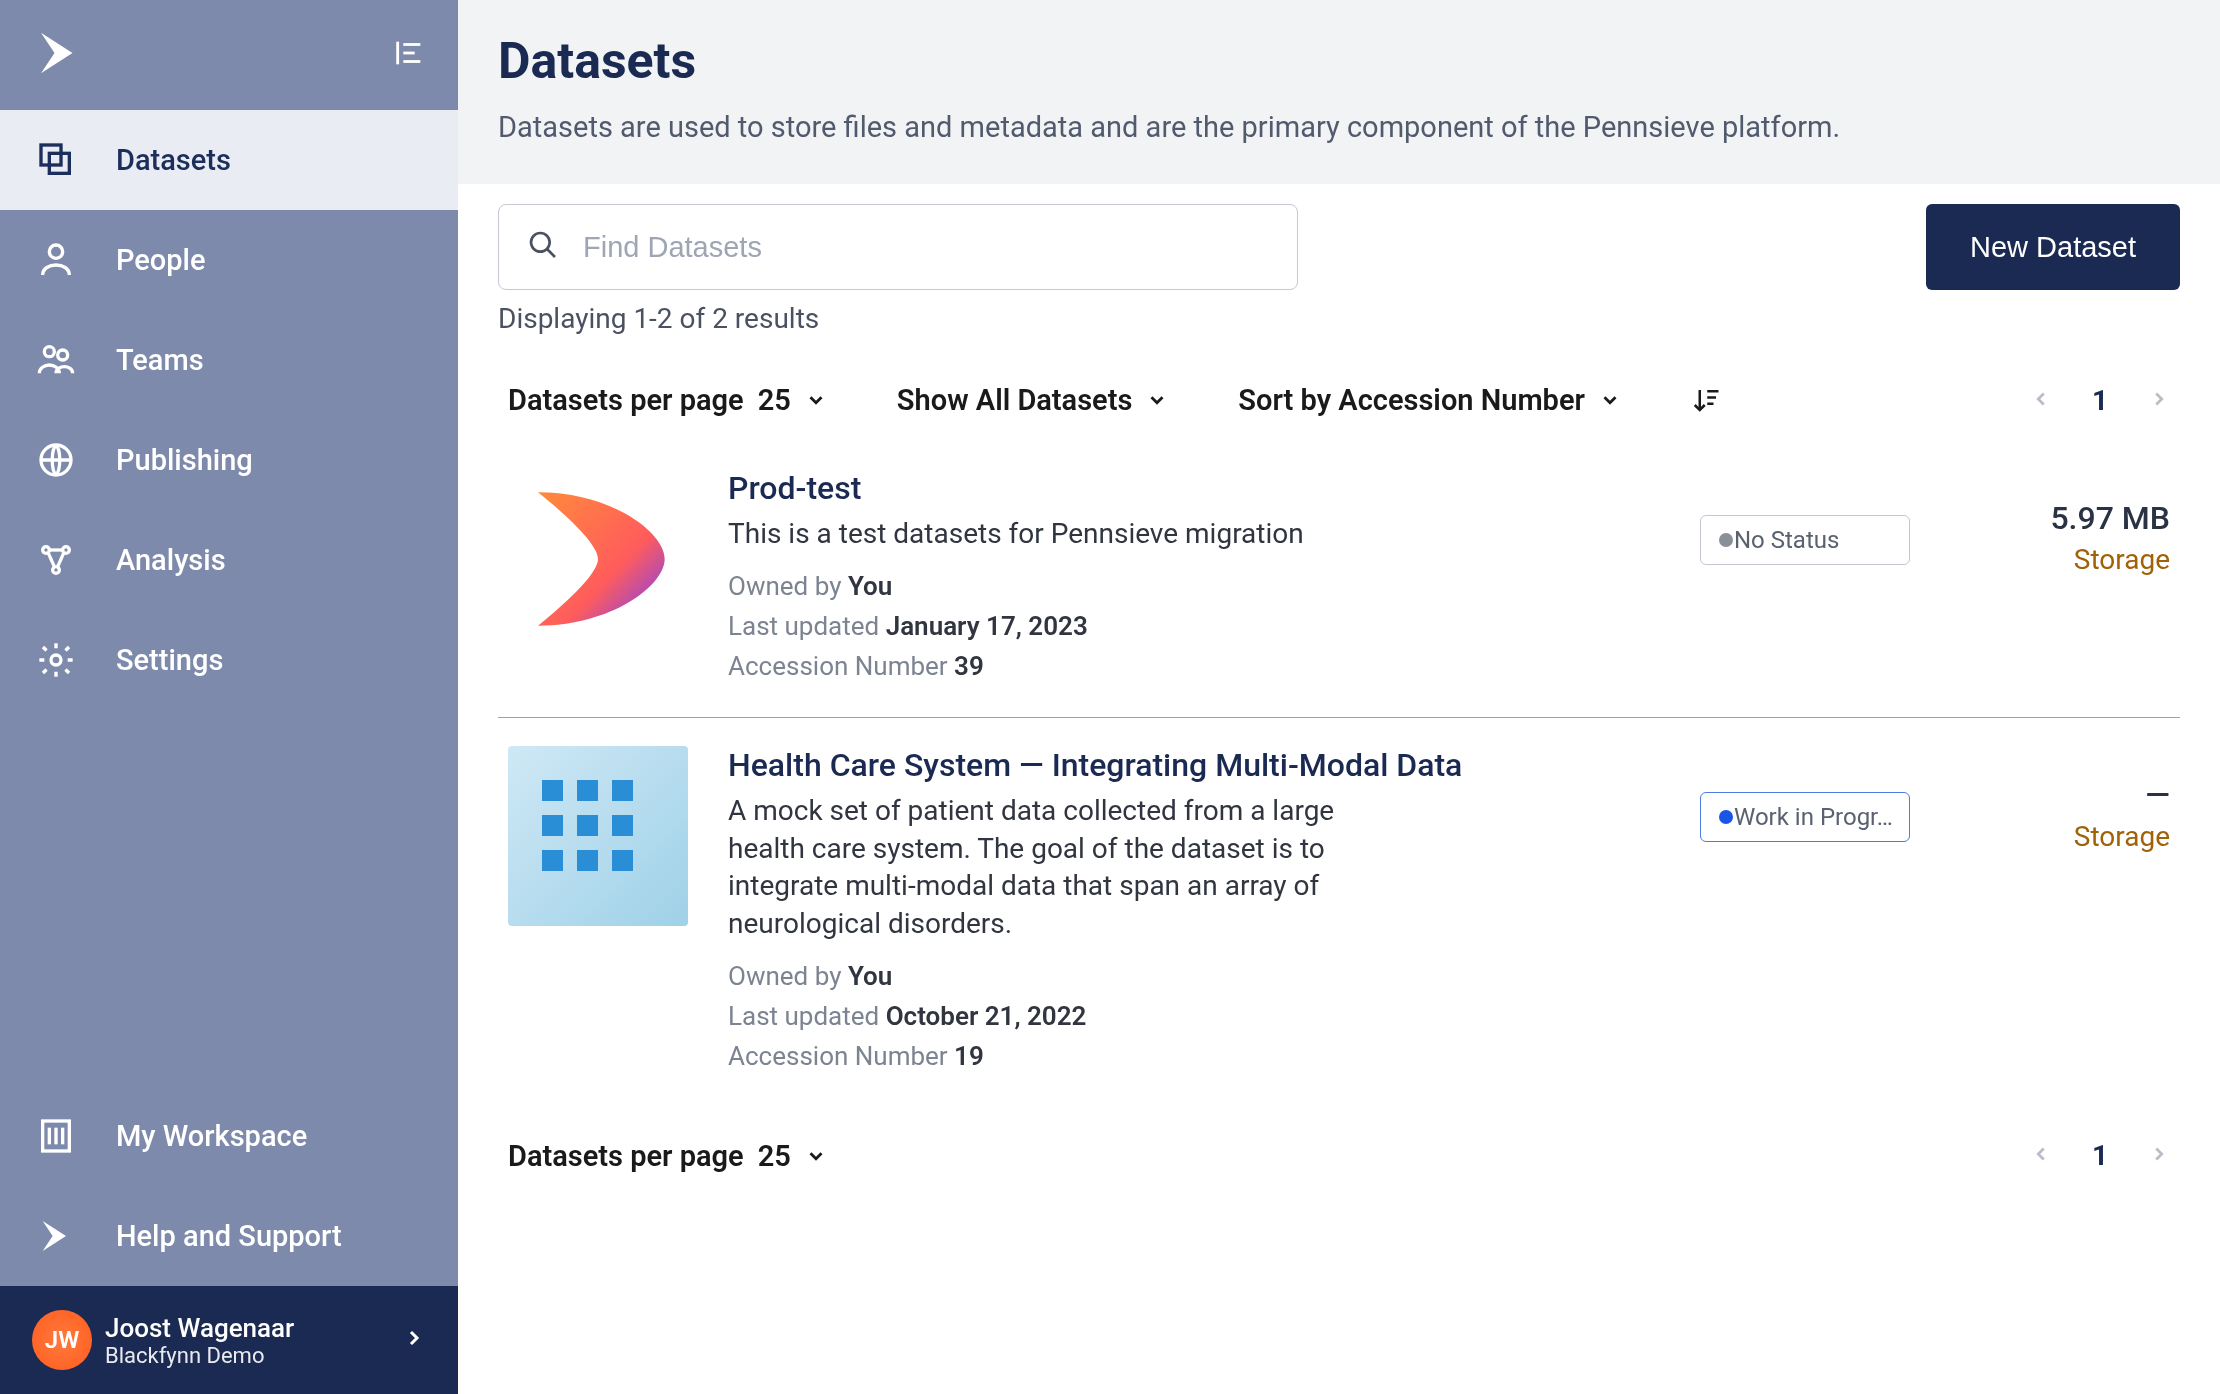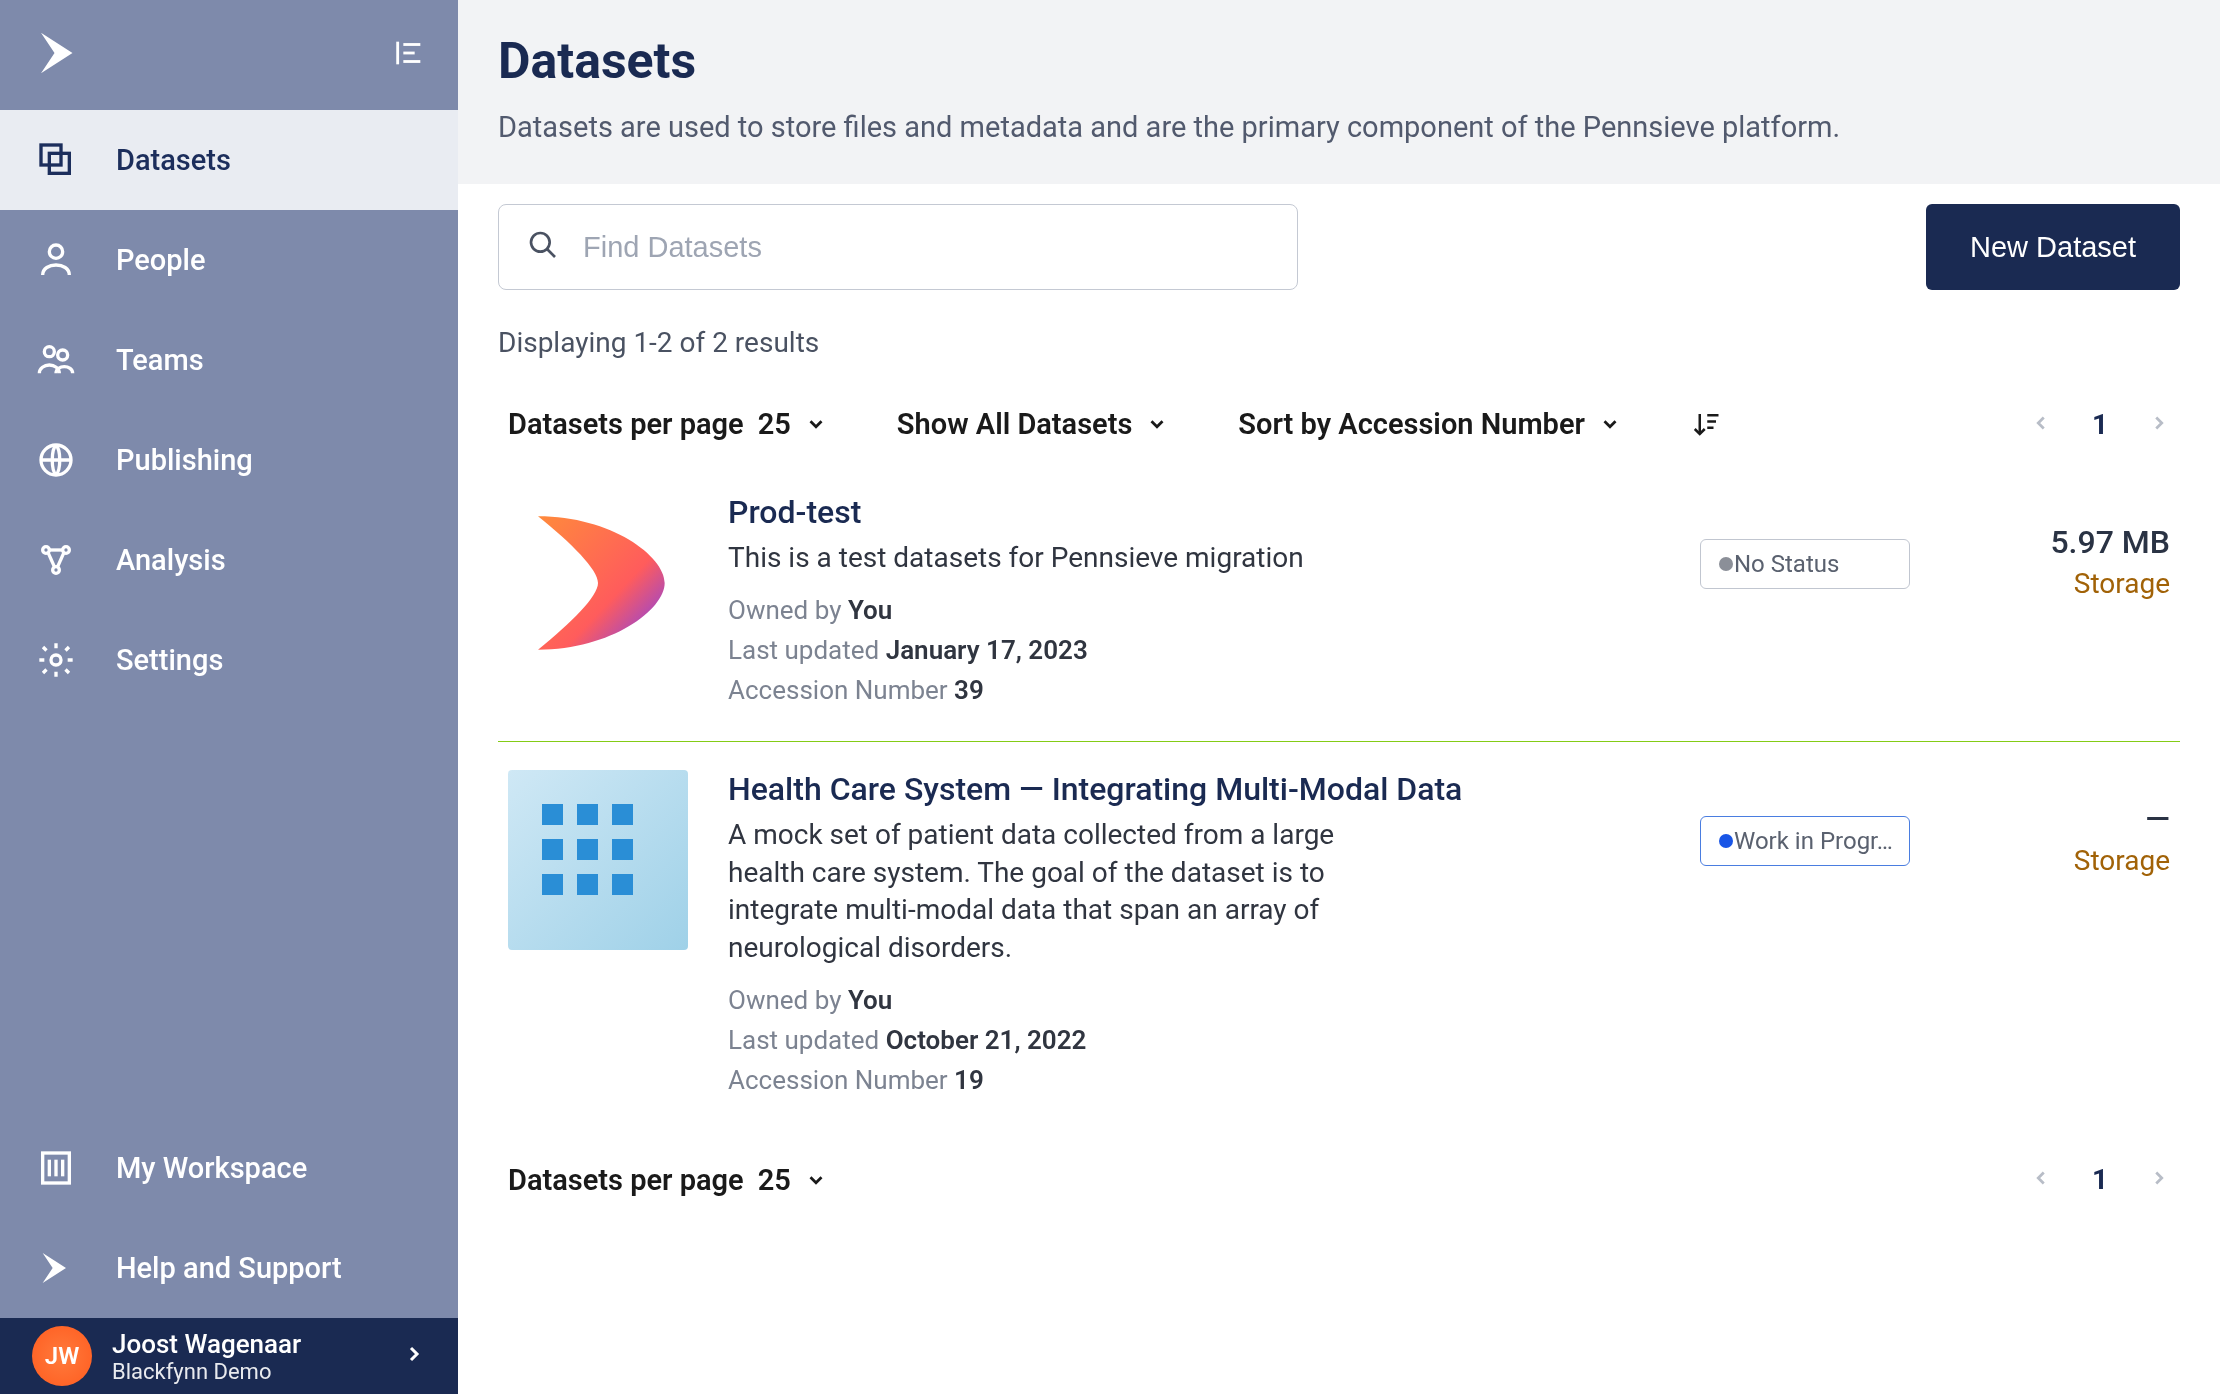--- a/index.html
+++ b/index.html
@@ -7,37 +7,37 @@
 .app { display: flex; height: 100%; }
 .sidebar { width: 458px; background: #7e8aab; display: flex; flex-direction: column; flex-shrink: 0; }
 .sidebar-top { height: 110px; background: #7e8aab; display: flex; align-items: center; justify-content: space-between; padding: 0 32px; }
 .logo-icon svg { width: 54px; height: 54px; }
 .collapse-icon { color: #fff; }
 .nav { flex: 1; display: flex; flex-direction: column; }
 .nav-item { display: flex; align-items: center; padding: 30px 36px; gap: 40px; color: #fff; font-size: 29px; font-weight: 500; cursor: pointer; }
 .nav-item.active { background: #e9ecf2; color: #1c2e5c; }
 .nav-item .icon { width: 40px; height: 40px; display: flex; align-items: center; justify-content: center; }
 .nav-bottom { margin-top: auto; text-align: right; }
-.user-footer { background: #1a2a52; display: flex; align-items: center; padding: 8px 32px; gap: 20px; cursor: pointer; }
+.user-footer { background: #1a2a52; display: flex; align-items: center; padding: 24px 32px; gap: 13px; cursor: pointer; }
 .avatar { width: 60px; height: 60px; border-radius: 50%; background: radial-gradient(circle at center,#ff7a3c,#ff5c1f); color: #fff; font-weight: 600; font-size: 24px; display: flex; align-items: center; justify-content: center; }
 .user-text { color: #fff; display: flex; flex-direction: column; }
 .user-name { font-size: 26px; font-weight: 500; }
 .user-org { font-size: 22px; opacity: 0.9; }
 .chevron-right { margin-left: auto; color: #fff; }
 .main { flex: 1; display: flex; flex-direction: column; overflow: auto; }
 .header { background: #f2f3f5; padding: 32px 60px 40px 40px; }
 .page-title { font-size: 50px; font-weight: 700; color: #1a2a52; }
 .page-subtitle { font-size: 29px; color: #525a6e; margin-top: 20px; }
 .content { background: #fff; flex: 1; padding: 20px 40px 40px 40px; }
 .toolbar-row { display: flex; align-items: center; gap: 42px; }
 .search-box { width: 800px; height: 86px; border: 1px solid #c4c9d3; border-radius: 8px; display: flex; align-items: center; padding: 0 28px; gap: 24px; }
 .search-box input { border: none; outline: none; font-size: 29px; color: #333; flex: 1; background: transparent; }
 .search-box input::placeholder { color: #9ea5b3; }
 .new-btn { margin-left: auto; background: #1a2a52; color: #fff; border: none; border-radius: 6px; height: 86px; padding: 0 44px; font-size: 29px; font-weight: 500; cursor: pointer; }
-.results-text { font-size: 28px; color: #4a5262; margin-top: 36px; }
+.results-text { font-size: 28px; color: #4a5262; margin-top: 12px; }
 .controls-row { display: flex; align-items: center; gap: 70px; margin-top: 48px; padding: 0 10px; }
 .dropdown { display: flex; align-items: center; gap: 14px; font-size: 29px; font-weight: 600; color: #1a1a1a; cursor: pointer; }
 .chev-down { display: inline-flex; }
 .sort-dir-icon { display: inline-flex; cursor: pointer; }
 .pager { margin-left: auto; display: flex; align-items: center; gap: 40px; font-size: 28px; }
 .pager .page-num { color: #1a2a52; font-weight: 700; }
 .pager .nav-arrow { color: #b8bdc7; cursor: pointer; }
 .list { margin-top: 24px; }
 .dataset-row { display: flex; gap: 40px; padding: 28px 10px 36px 10px; border-bottom: 1px solid #84cc16; }
 .dataset-row:last-child { border-bottom: none; }

